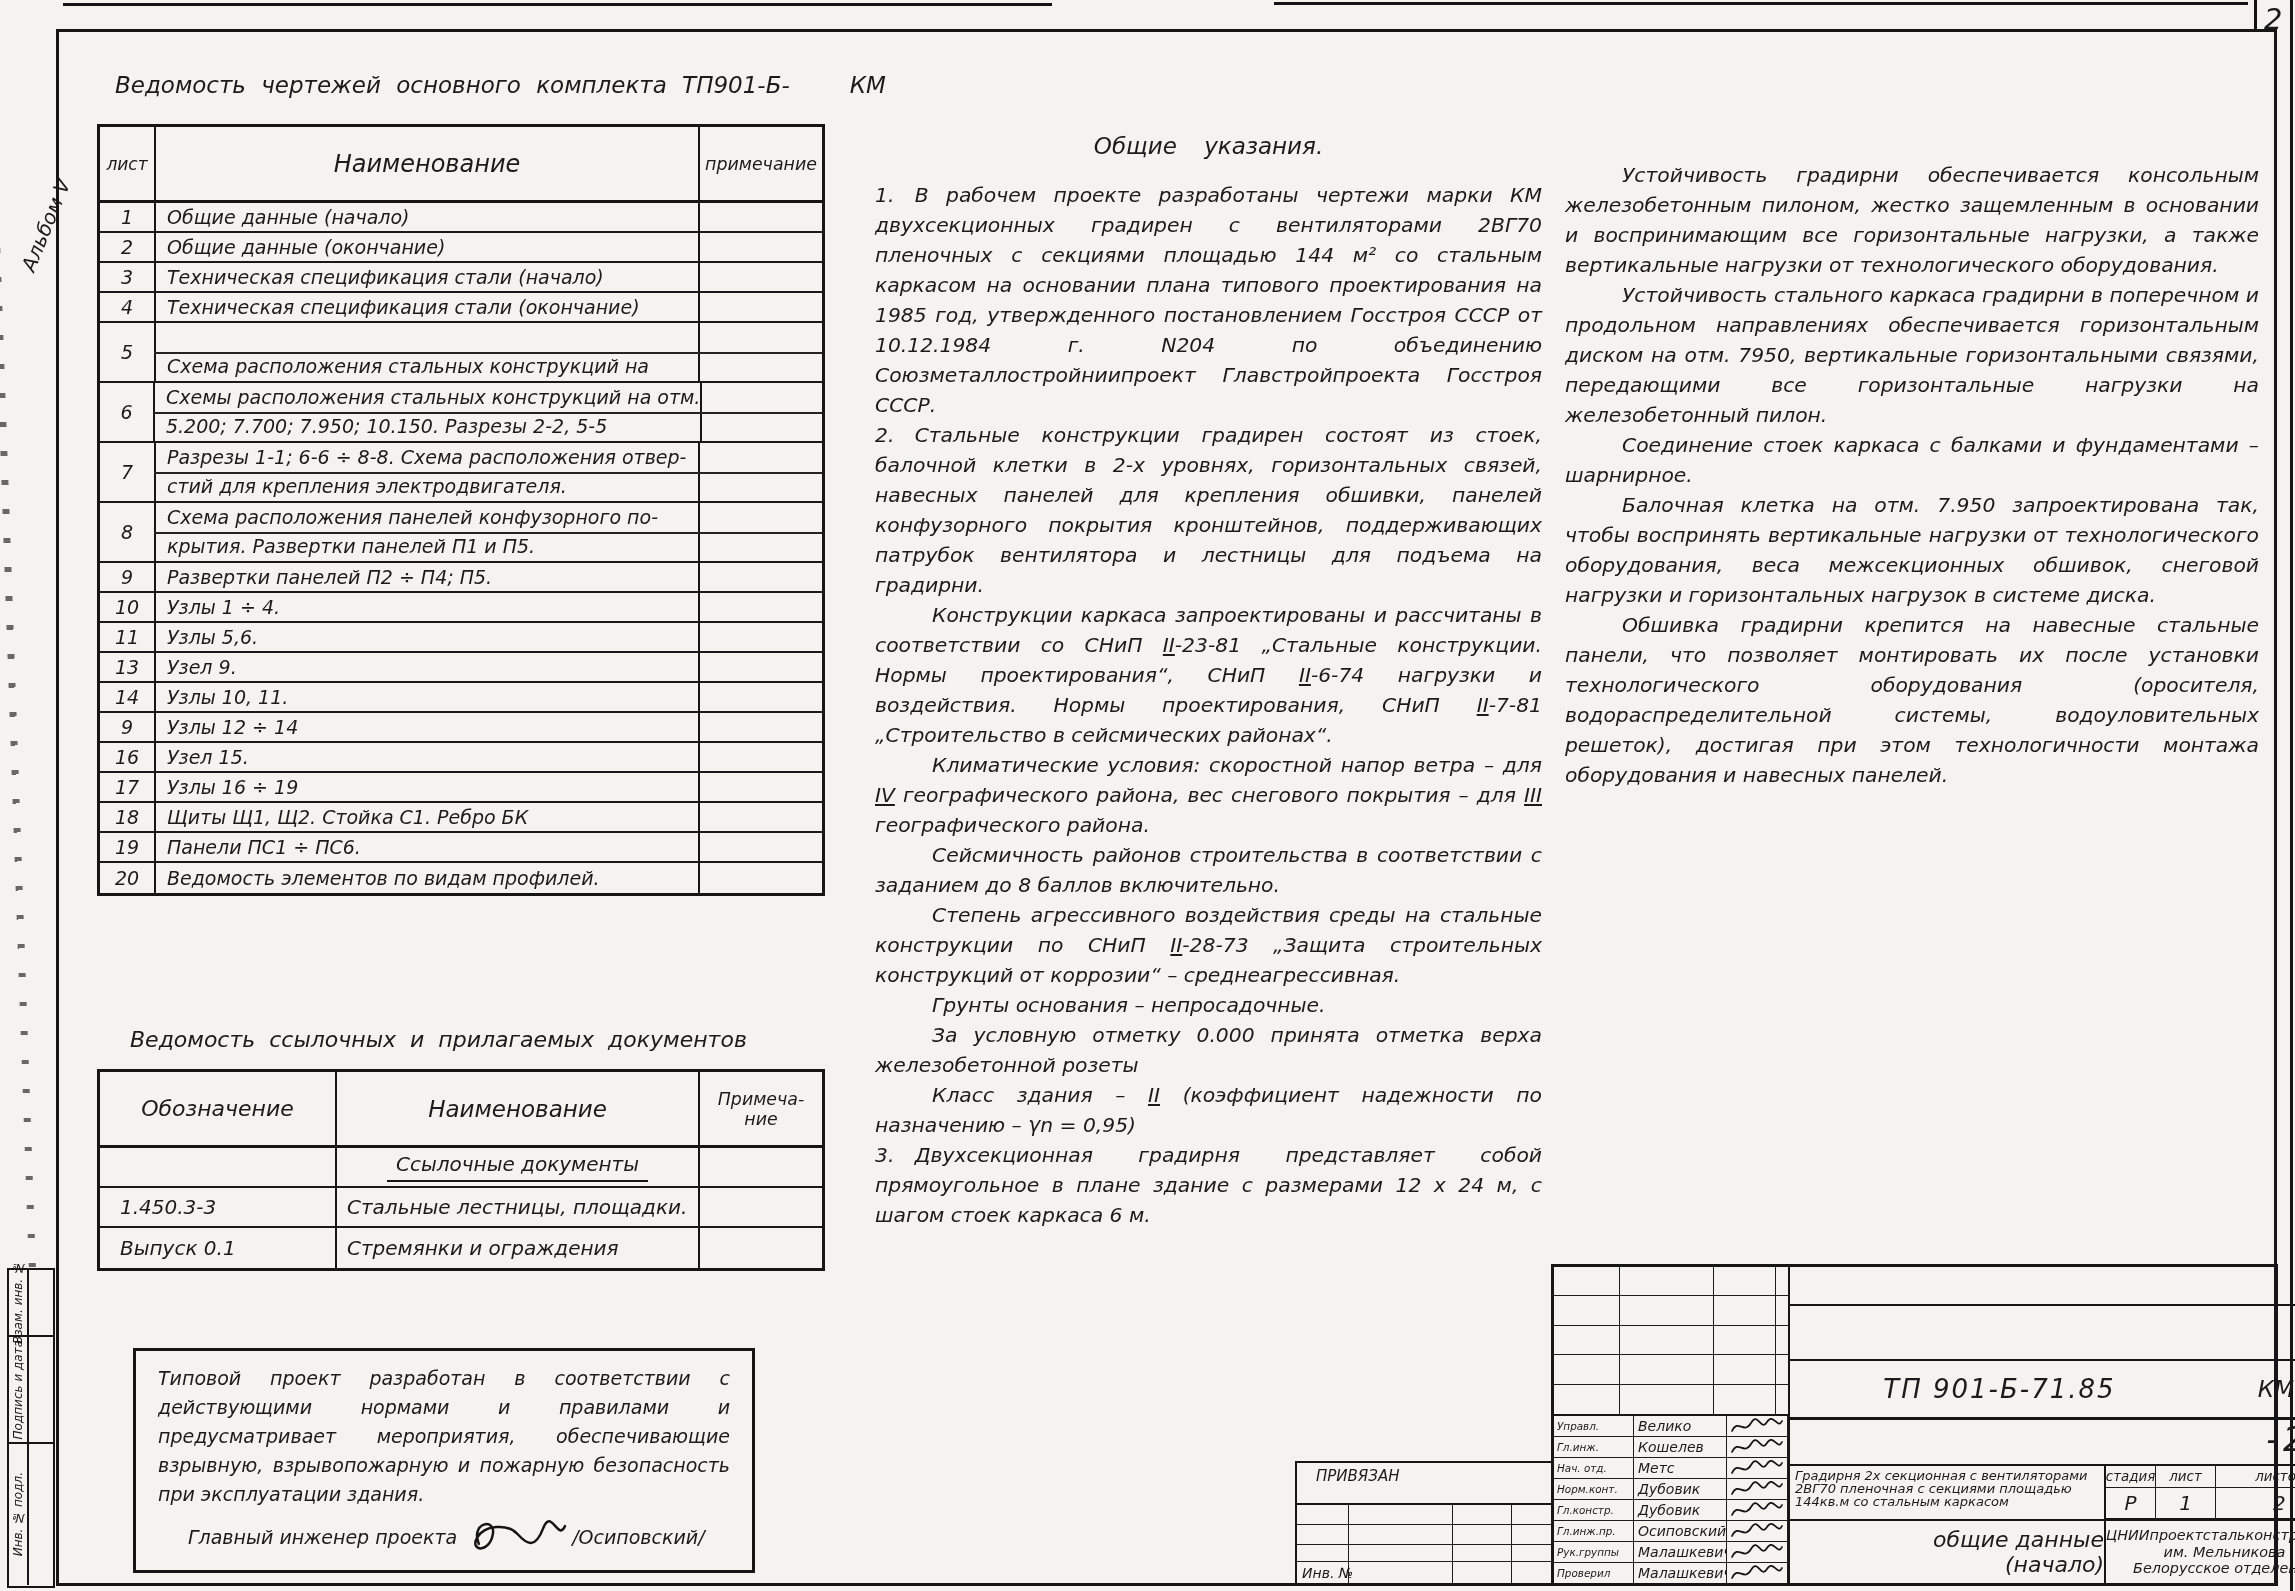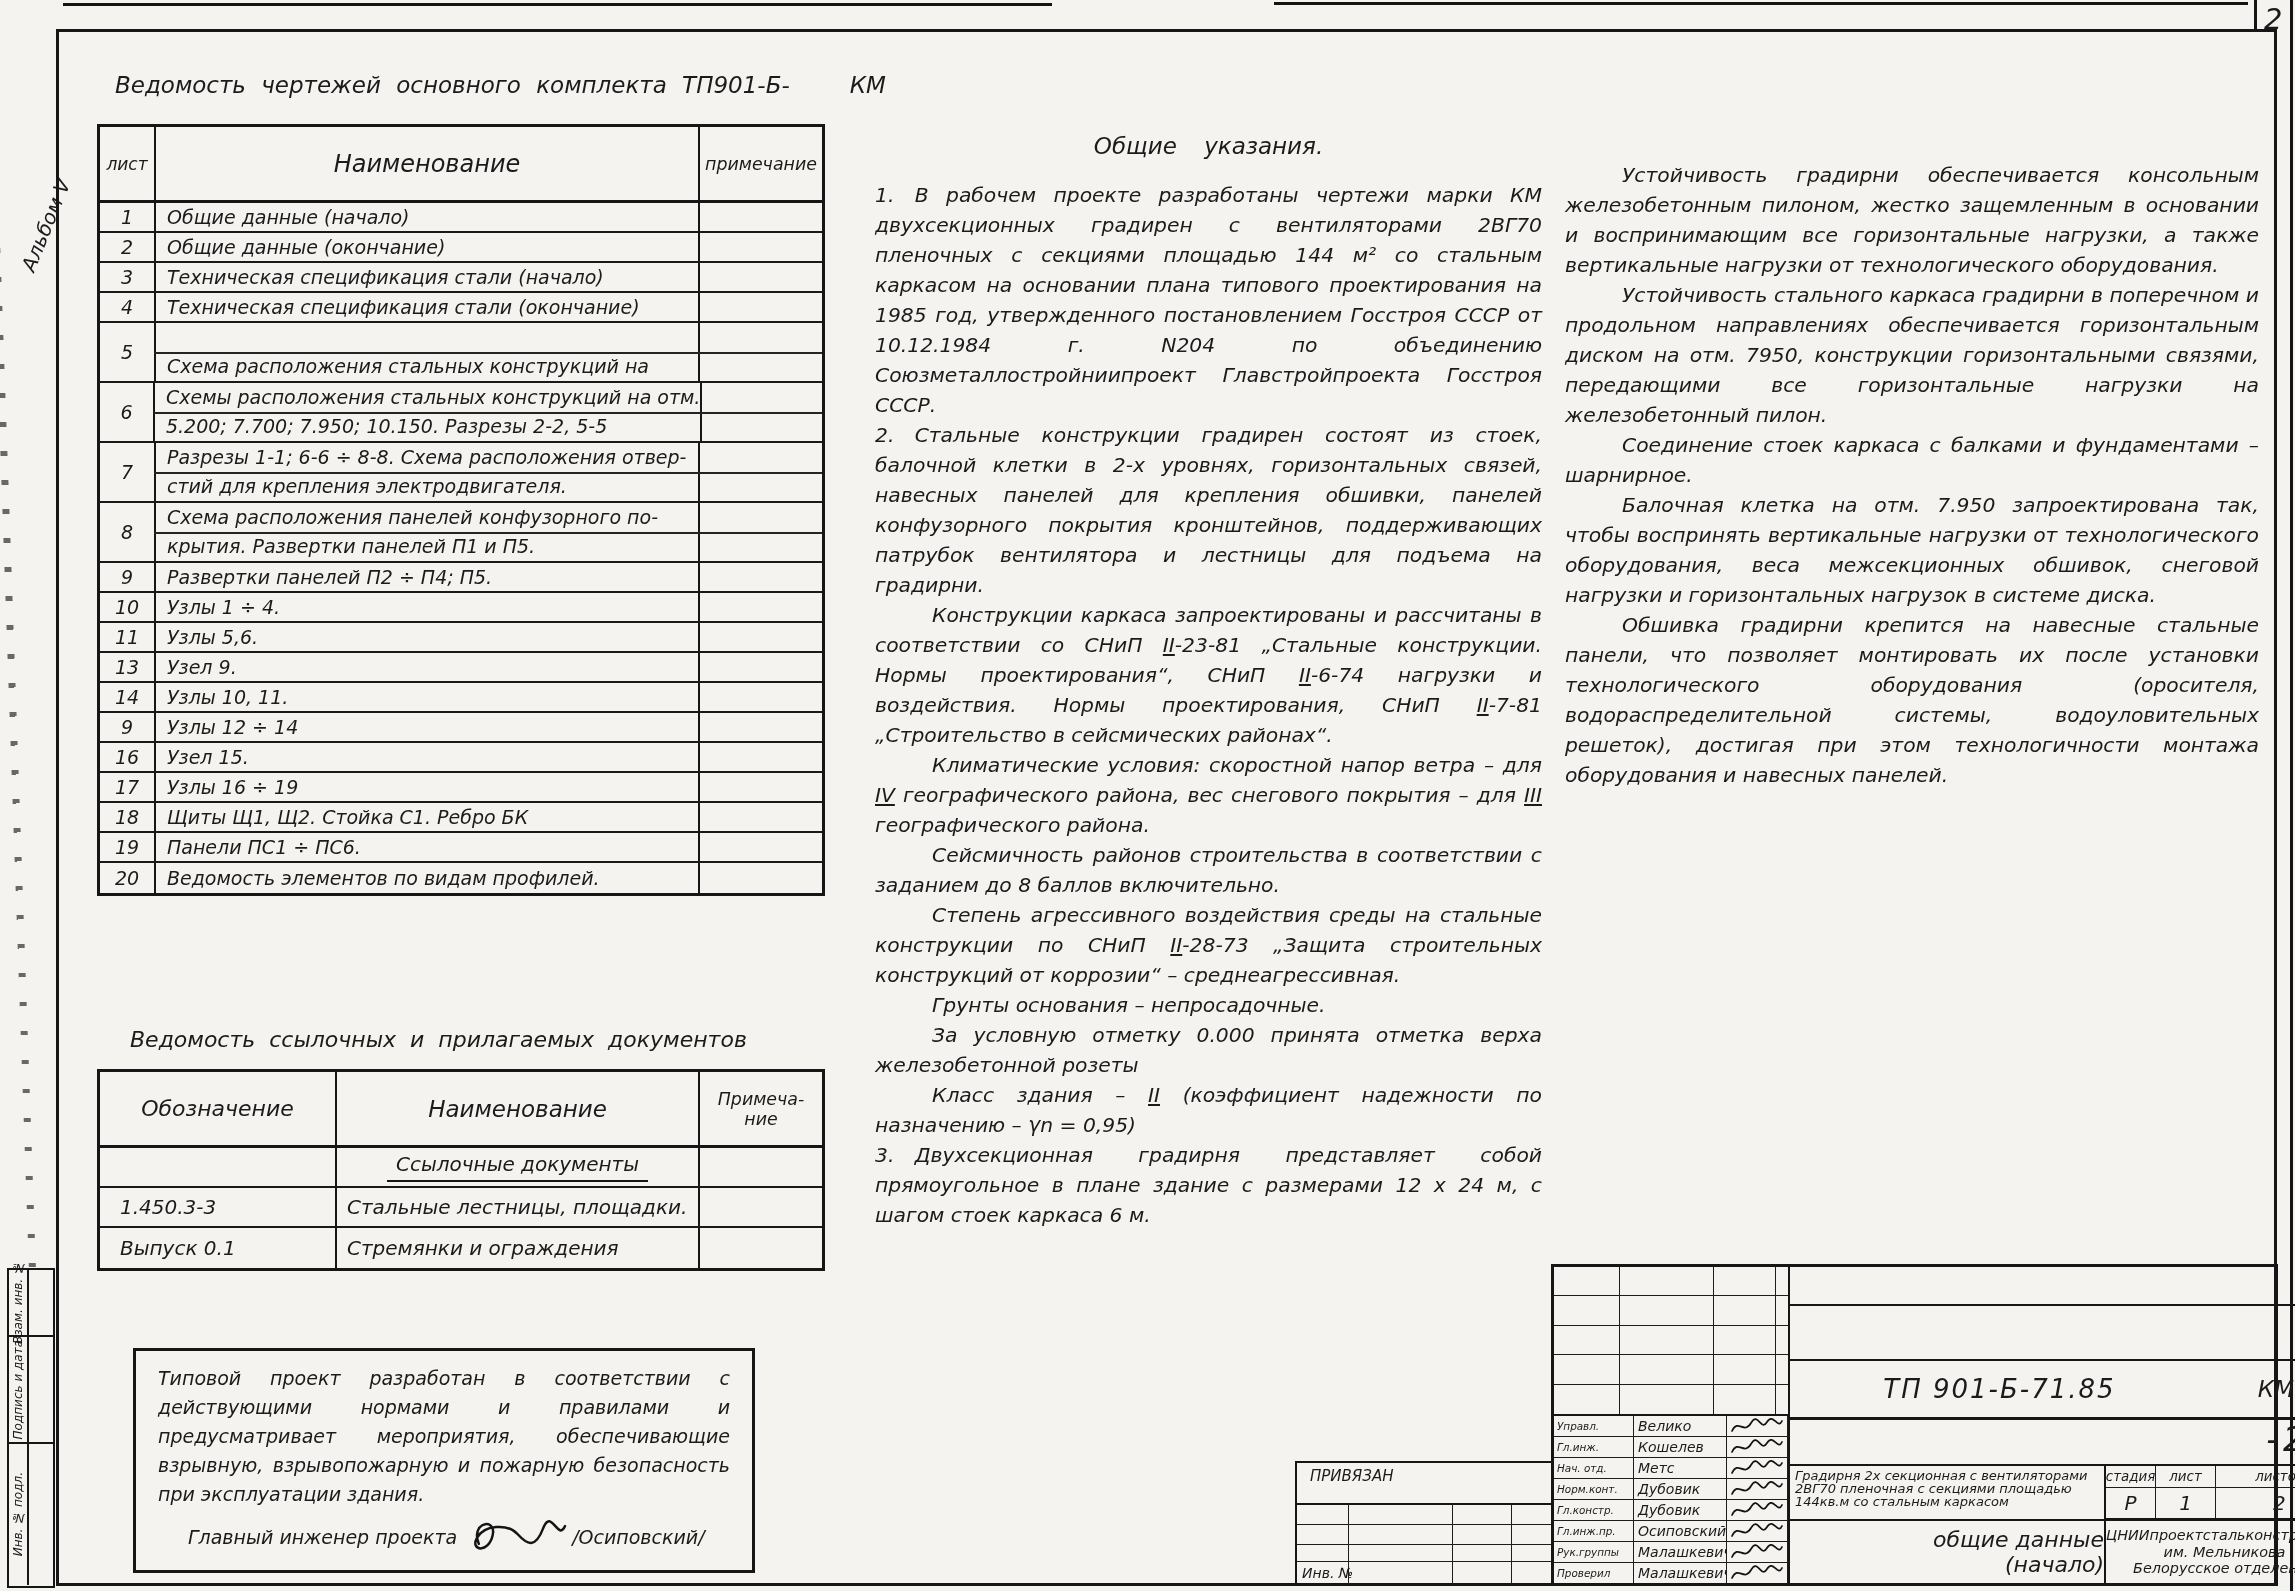--- a/index.html
+++ b/index.html
@@ -96,21 +96,21 @@
   .para{margin:0;font-size:20.3px;line-height:30px;}
   .para.indent{text-indent:57px;}
   .col-right{position:absolute;left:1565px;top:160px;width:694px;}
 
   
   .attach{
     position:absolute;left:1295px;top:1461px;width:256px;height:125px;
     border:2.5px solid #161616;border-right:none;box-sizing:border-box;
     display:flex;flex-direction:column;
   }
-  .attach-top{height:40px;padding:4px 13px;font-size:15px;box-sizing:border-box;}
+  .attach-top{height:40px;padding:4px 19px;font-size:15px;box-sizing:border-box;}
   .attach-grid{flex:1;border-top:2.5px solid #161616;display:grid;grid-template-columns:52px 104px 59px 1fr;grid-template-rows:20px 20px 17px 1fr;}
   .ag-cell{border-right:1.5px solid #1d1d1d;border-bottom:1.5px solid #1d1d1d;box-sizing:border-box;}
   .ag-cell.noR{border-right:none;}
   .ag-cell.noB{border-bottom:none;}
   .ag-inv{display:flex;align-items:center;padding-left:5px;font-size:14px;white-space:nowrap;}
 
   
   .stamp{
     position:absolute;left:1551px;top:1264px;width:727px;height:322px;
     border:3.5px solid #161616;box-sizing:border-box;display:flex;background:transparent;
@@ -382,21 +382,21 @@
       <p class="para hand j indent">Степень агрессивного воздействия среды на стальные конструкции по СНиП <span class="u">II</span>-28-73 „Защита строительных конструкций от коррозии“ – среднеагрессивная.</p>
       <p class="para hand j indent">Грунты основания – непросадочные.</p>
       <p class="para hand j indent">За условную отметку 0.000 принята отметка верха железобетонной розеты</p>
       <p class="para hand j indent">Класс здания – <span class="u">II</span> (коэффициент надежности по назначению – γn = 0,95)</p>
       <p class="para hand j">3.  Двухсекционная градирня представляет собой прямоугольное в плане здание с размерами 12 х 24 м, с шагом стоек каркаса 6 м.</p>
     </div>
 </div>
 
 <div class="col-right" id="rightparas">
     <p class="para hand j indent">Устойчивость градирни обеспечивается консольным железобетонным пилоном, жестко защемленным в основании и воспринимающим все горизонтальные нагрузки, а также вертикальные нагрузки от технологического оборудования.</p>
-    <p class="para hand j indent">Устойчивость стального каркаса градирни в поперечном и продольном направлениях обеспечивается горизонтальным диском на отм. 7950, конструкции горизонтальными связями, передающими все горизонтальные нагрузки на железобетонный пилон.</p>
+    <p class="para hand j indent">Устойчивость стального каркаса градирни в поперечном и продольном направлениях обеспечивается горизонтальным диском на отм. 7950, вертикальные горизонтальными связями, передающими все горизонтальные нагрузки на железобетонный пилон.</p>
     <p class="para hand j indent">Соединение стоек каркаса с балками и фундаментами – шарнирное.</p>
     <p class="para hand j indent">Балочная клетка на отм. 7.950 запроектирована так, чтобы воспринять вертикальные нагрузки от технологического оборудования, веса межсекционных обшивок, снеговой нагрузки и горизонтальных нагрузок в системе диска.</p>
     <p class="para hand j indent">Обшивка градирни крепится на навесные стальные панели, что позволяет монтировать их после установки технологического оборудования (оросителя, водораспределительной системы, водоуловительных решеток), достигая при этом технологичности монтажа оборудования и навесных панелей.</p>
   </div>
 
 <div class="attach">
   <div class="attach-top hand">ПРИВЯЗАН</div>
   <div class="attach-grid" id="attachGrid">
       <div class="ag-cell"></div>
       <div class="ag-cell"></div>

